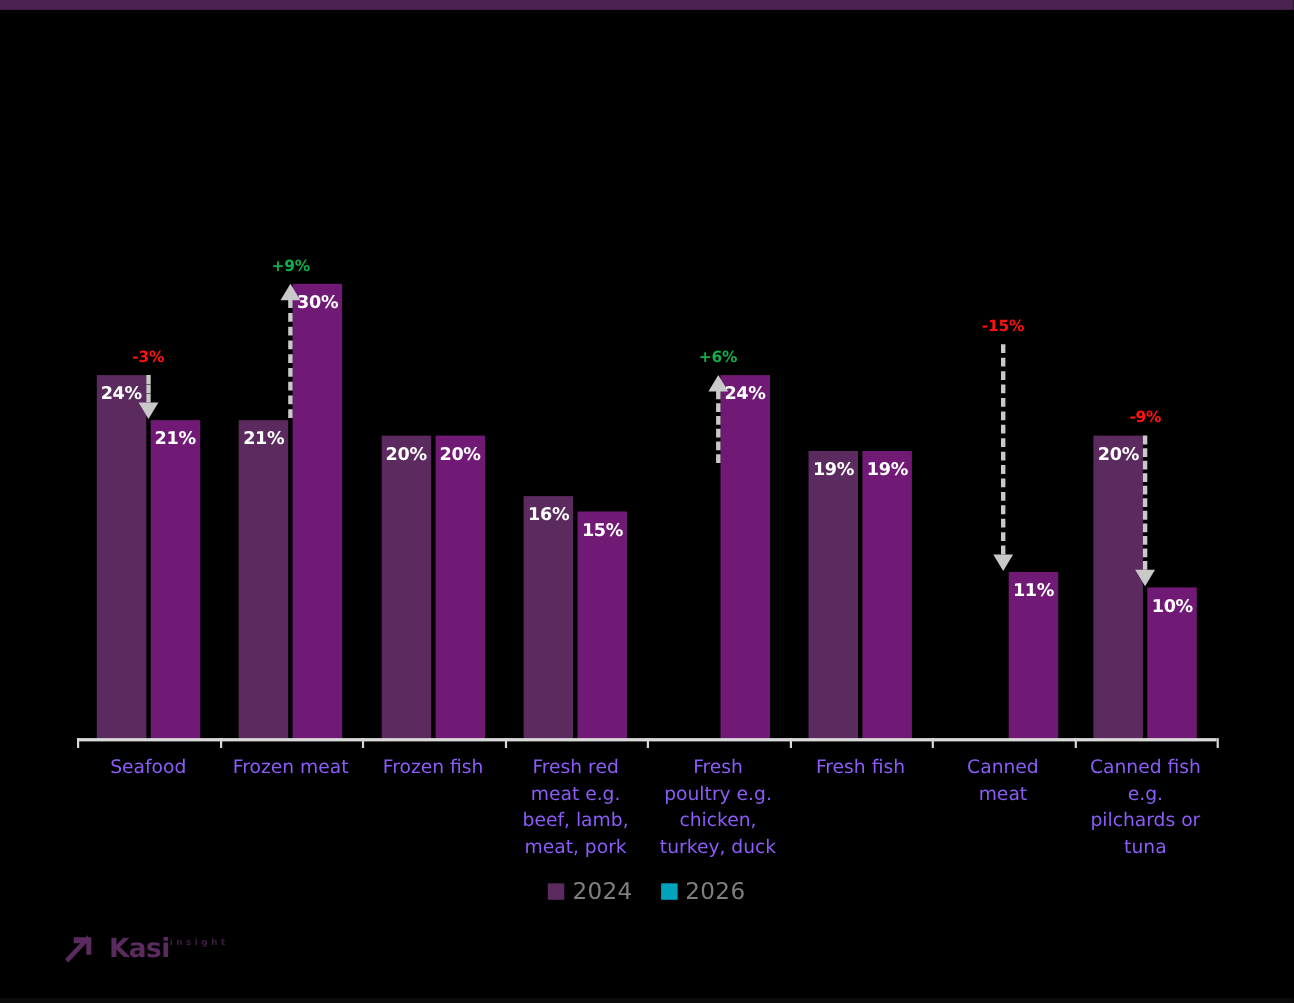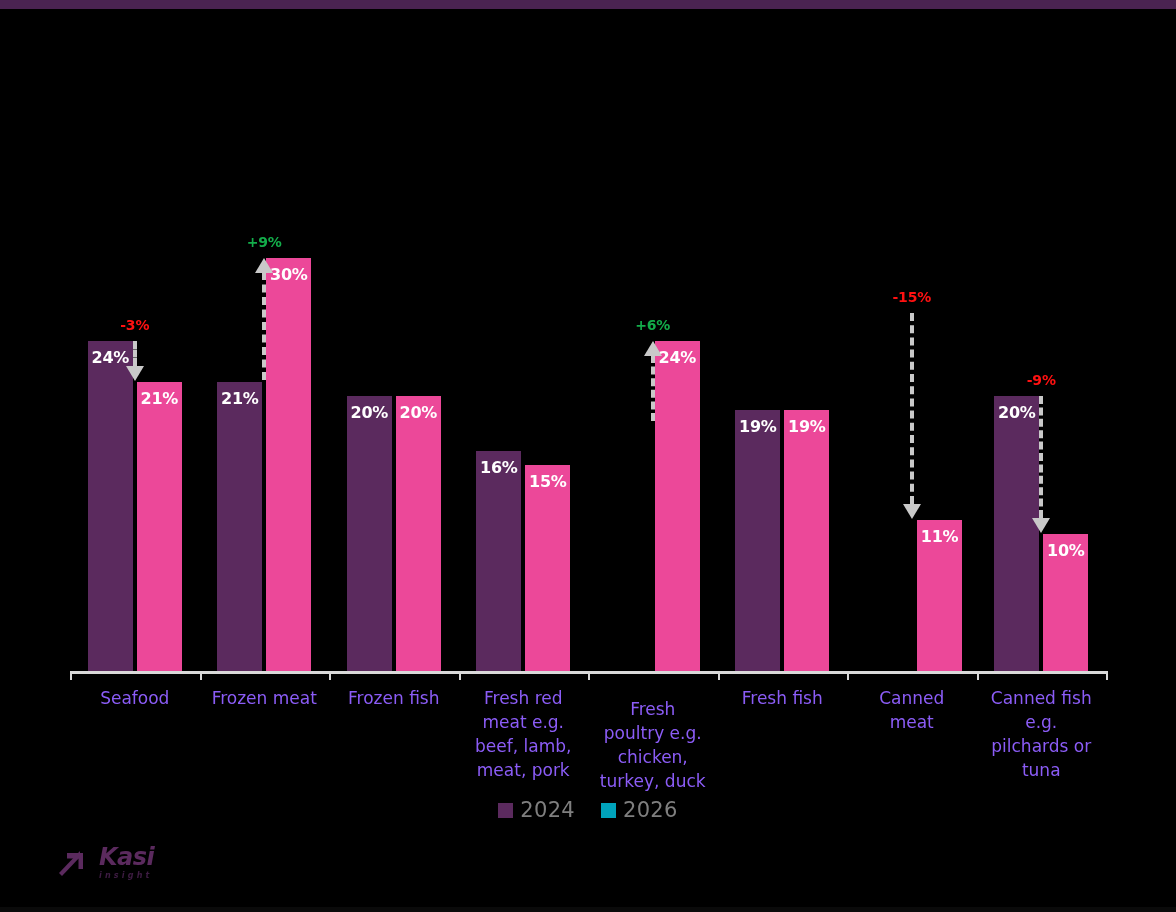--- a/index.html
+++ b/index.html
@@ -47,21 +47,21 @@
     height: 442px;
   }
 
   .bar {
     position: absolute;
     bottom: 0;
     width: 45px;
     box-sizing: border-box;
   }
   .bar.y2024 { background: #5b2a5e; }
-  .bar.y2026 { background: #ec4899; }
+  .bar.y2026 { background: #701a75; }
 
   .bar-label {
     position: absolute;
     top: 7px;
     left: 0;
     width: 45px;
     text-align: center;
     color: #ffffff;
     font-size: 16px;
     font-weight: bold;
@@ -149,21 +149,21 @@
   
   #logo {
     position: absolute;
     left: 56px;
     top: 845px;
     display: flex;
     align-items: center;
     gap: 9px;
   }
   #logo-mark { width: 34px; height: 34px; display:block; }
-  #logo-text { display: flex; flex-direction: column; line-height: 1; font-style: italic; }
+  #logo-text { display: flex; flex-direction: row; line-height: 1; }
   #logo-name {
     color: #5b2a5e;
     font-size: 24px;
     font-weight: bold;
     letter-spacing: -0.5px;
   }
   #logo-sub {
     color: #3e1c43;
     font-size: 8px;
     font-weight: bold;
@@ -230,21 +230,21 @@
     </div>
     <div class="cat-label" style="left: 329px; width: 129.5px;">
       <div>Frozen fish</div>
     </div>
     <div class="cat-label" style="left: 458.5px; width: 129.5px;">
       <div>Fresh red</div>
       <div>meat e.g.</div>
       <div>beef, lamb,</div>
       <div>meat, pork</div>
     </div>
-    <div class="cat-label" style="left: 588px; width: 129.5px; margin-top: 11px;">
+    <div class="cat-label" style="left: 588px; width: 129.5px;">
       <div>Fresh</div>
       <div>poultry e.g.</div>
       <div>chicken,</div>
       <div>turkey, duck</div>
     </div>
     <div class="cat-label" style="left: 717.5px; width: 129.5px;">
       <div>Fresh fish</div>
     </div>
     <div class="cat-label" style="left: 847px; width: 129.5px;">
       <div>Canned</div>

